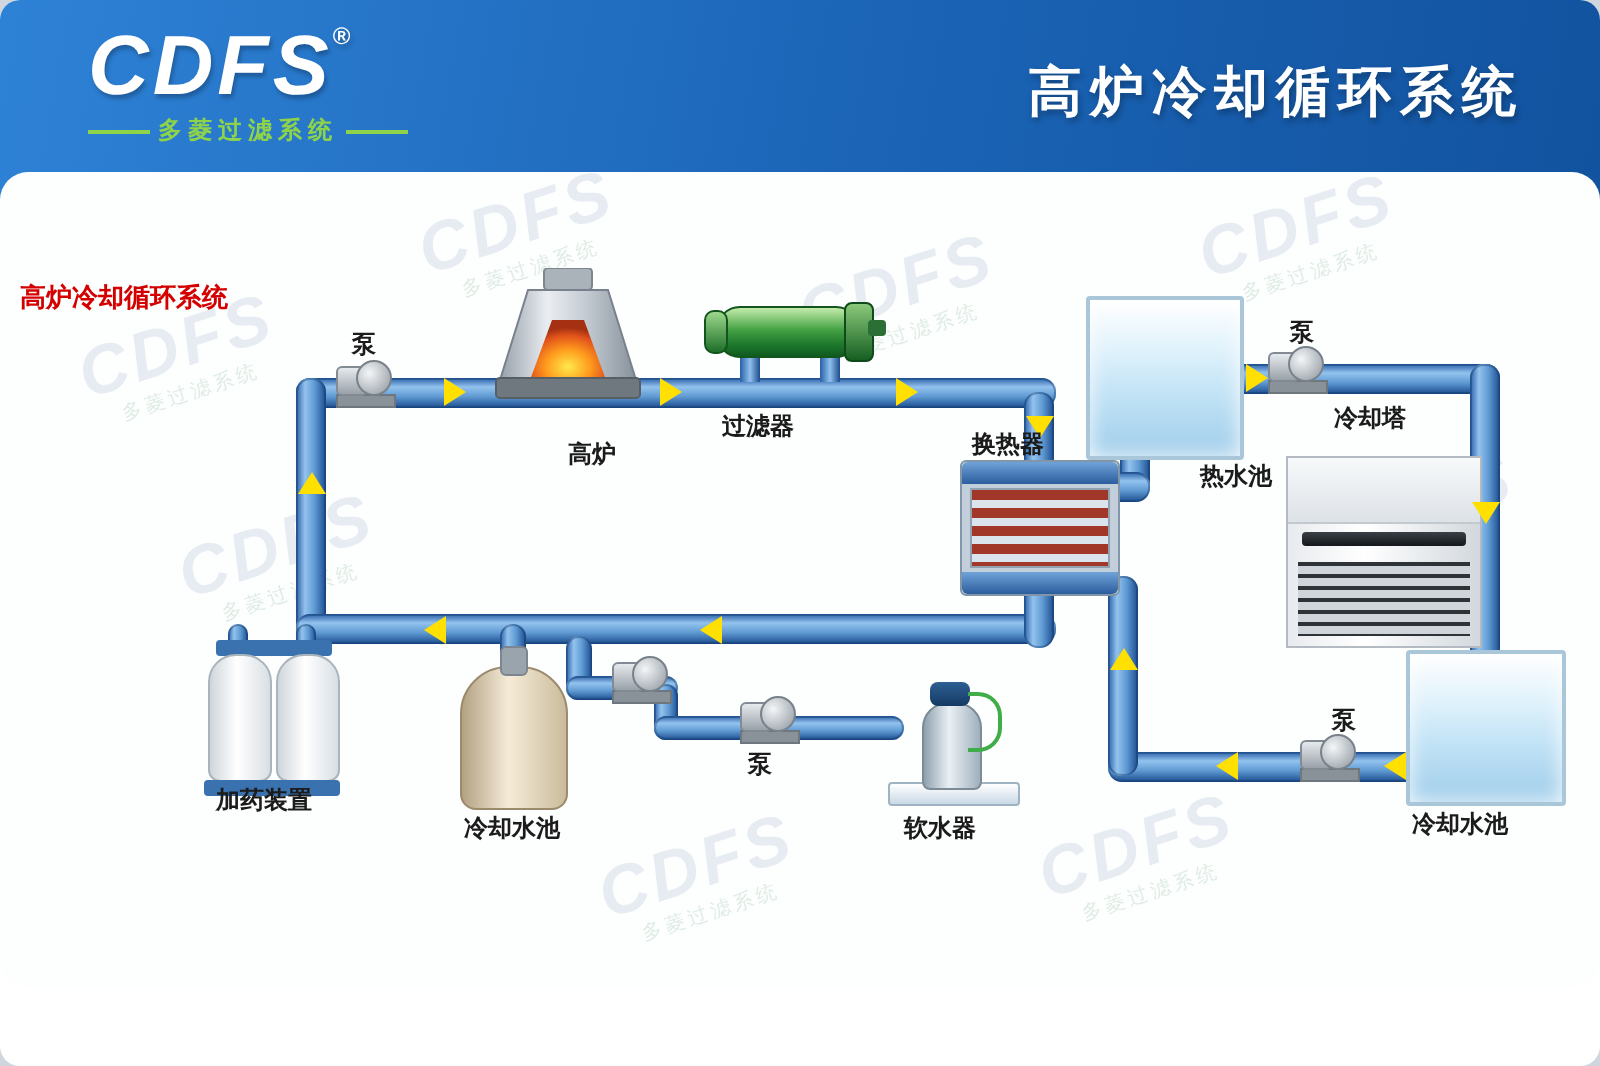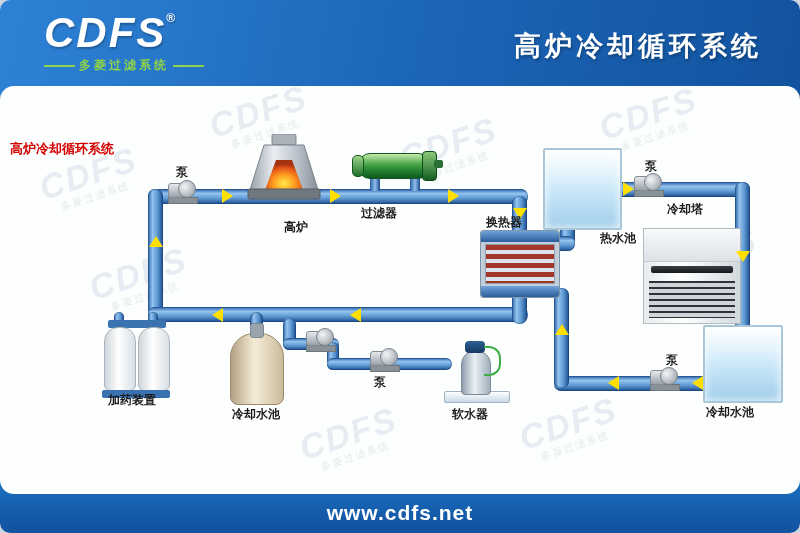--- a/index.html
+++ b/index.html
@@ -126,23 +126,20 @@
       <div class="logo-text"><span>CDFS</span><span class="logo-reg">®</span></div>
       <div class="logo-sub">
         <span class="logo-rule"></span>
         <span class="logo-sub-text">多菱过滤系统</span>
         <span class="logo-rule"></span>
       </div>
     </div>
     <div class="header-title">高炉冷却循环系统</div>
   </div>
 
-  <div class="footer">
-    <a class="footer-url" href="#">www.cdfs.net</a>
-  </div>
 
   <div class="content">
 
     <div class="wm" style="left:40px;top:70px">
         <div class="wm-logo">CDFS</div>
         <div class="wm-sub">多菱过滤系统</div>
       </div>
     <div class="wm" style="left:210px;top:8px">
         <div class="wm-logo">CDFS</div>
         <div class="wm-sub">多菱过滤系统</div>

